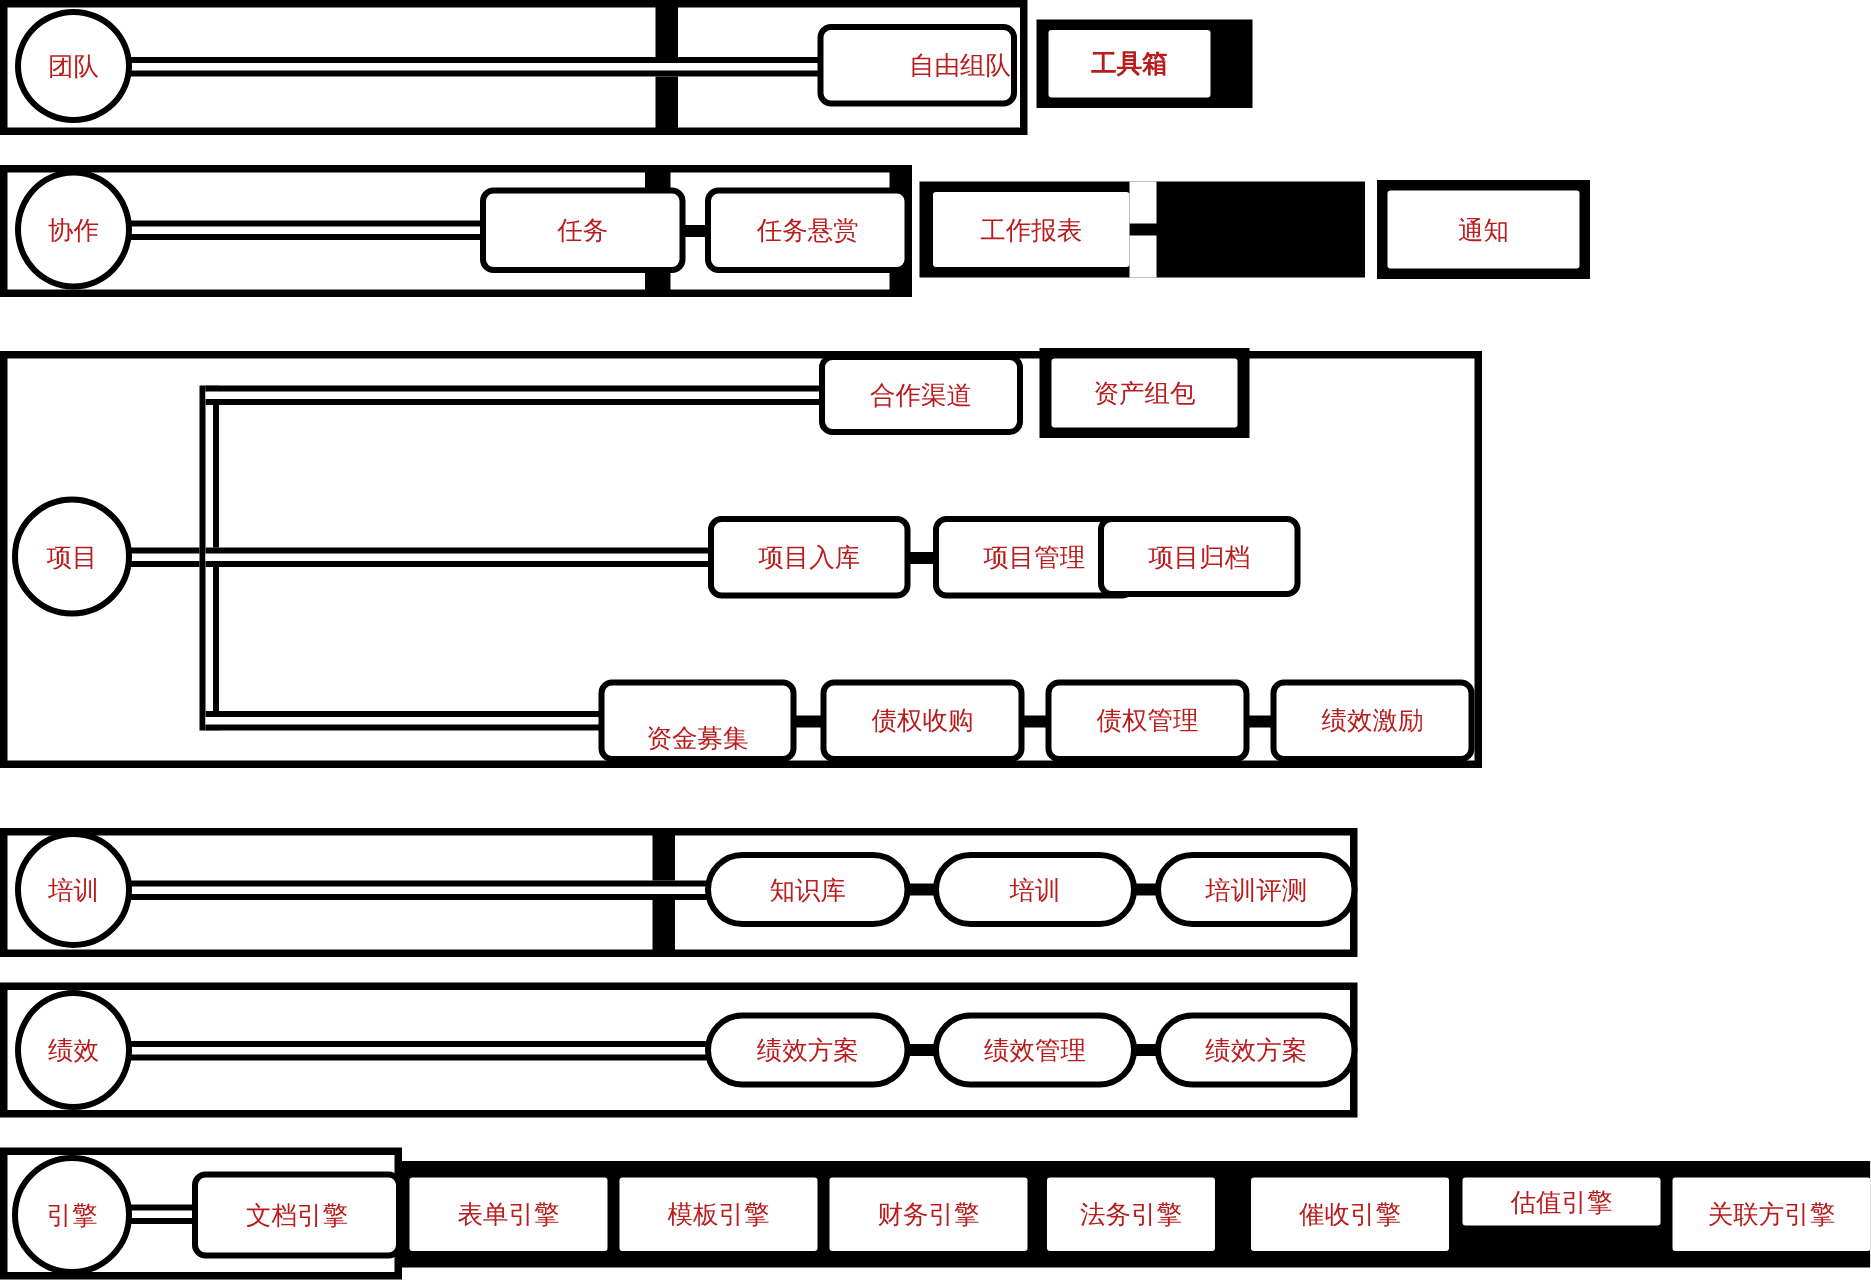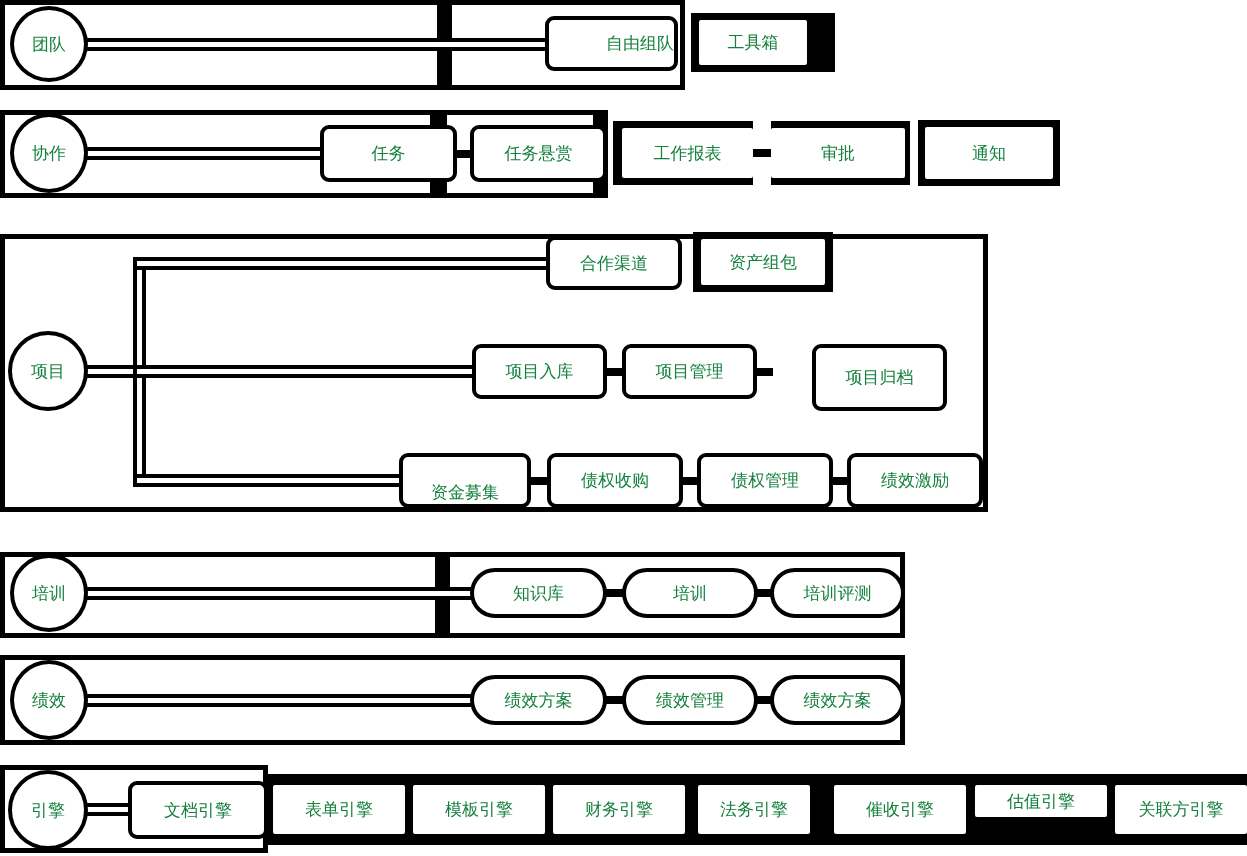--- a/index.html
+++ b/index.html
@@ -1,17 +1,17 @@
 <!DOCTYPE html>
 <html><head>
 <meta charset="utf-8">
 <style>
   html,body{margin:0;padding:0;background:#fff;}
   .canvas{position:relative;width:1247px;height:856px;background:#fff;overflow:hidden;
-          font-family:"Liberation Sans",sans-serif;color:#15803d;font-size:17px;}
+          font-family:"Liberation Sans",sans-serif;color:#b91c1c;font-size:17px;}
   .container{position:absolute;border:5px solid #000;box-sizing:border-box;background:transparent;}
   .bar{position:absolute;background:#000;}
   .hline{position:absolute;height:13px;border-top:4px solid #000;border-bottom:4px solid #000;
          background:#fff;box-sizing:border-box;}
   .vline{position:absolute;width:13px;border:4px solid #000;background:#fff;box-sizing:border-box;}
   .link{position:absolute;height:8px;background:#000;}
   .node{position:absolute;background:#fff;border:4px solid #000;border-radius:9px;
         display:flex;align-items:center;justify-content:center;box-sizing:border-box;white-space:nowrap;}
   .pill{border-radius:25px;}
   .circle{position:absolute;background:#fff;border:4px solid #000;border-radius:50%;
@@ -29,21 +29,21 @@
   <div class="container" style="left:0;top:0;width:685px;height:90px;"></div>
   <div class="bar" style="left:437px;top:0;width:15px;height:90px;"></div>
   <div class="hline" style="left:85px;top:38px;width:462px;"></div>
   <div class="circle" style="left:10px;top:6px;width:78px;height:76px;">
     <span>团队</span>
   </div>
   <div class="node" style="left:545px;top:16px;width:133px;height:55px;justify-content:flex-end;">
     <span>自由组队</span>
   </div>
   <div class="frame" style="left:691px;top:13px;width:144px;height:59px;">
-    <div class="cell" style="left:8px;top:7px;width:108px;height:45px;">
+    <div class="cell" style="left:8px;top:7px;width:108px;height:45px;font-weight:bold;">
       <span>工具箱</span>
     </div>
   </div>
 
   <div class="container" style="left:0;top:110px;width:608px;height:88px;"></div>
   <div class="bar" style="left:430px;top:110px;width:17px;height:88px;"></div>
   <div class="bar" style="left:593px;top:110px;width:15px;height:88px;"></div>
   <div class="hline" style="left:85px;top:147px;width:237px;"></div>
   <div class="circle" style="left:10px;top:113px;width:78px;height:80px;">
     <span>协作</span>
@@ -54,23 +54,20 @@
   <div class="link" style="left:456px;top:150px;width:15px;"></div>
   <div class="node" style="left:470px;top:125px;width:137px;height:57px;">
     <span>任务悬赏</span>
   </div>
   <div class="frame" style="left:613px;top:121px;width:297px;height:64px;">
     <div class="cell" style="left:9px;top:7px;width:131px;height:50px;">
       <span>工作报表</span>
     </div>
     <div class="slot" style="left:140px;top:0;width:18px;height:28px;"></div>
     <div class="slot" style="left:140px;top:36px;width:18px;height:28px;"></div>
-    <div class="cell" style="left:158px;top:7px;width:134px;height:50px;">
-      <span>审批</span>
-    </div>
   </div>
   <div class="frame" style="left:918px;top:120px;width:142px;height:66px;">
     <div class="cell" style="left:7px;top:7px;width:128px;height:52px;">
       <span>通知</span>
     </div>
   </div>
 
   <div class="container" style="left:0;top:234px;width:988px;height:278px;"></div>
   <div class="hline" style="left:85px;top:365px;width:55px;"></div>
   <div class="vline" style="left:133px;top:257px;height:230px;"></div>
@@ -89,21 +86,21 @@
     </div>
   </div>
   <div class="node" style="left:472px;top:344px;width:135px;height:55px;">
     <span>项目入库</span>
   </div>
   <div class="link" style="left:606px;top:368px;width:17px;"></div>
   <div class="node" style="left:622px;top:344px;width:135px;height:55px;">
     <span>项目管理</span>
   </div>
   <div class="link" style="left:756px;top:368px;width:17px;"></div>
-  <div class="node" style="left:812px;top:344px;width:135px;height:67px;">
+  <div class="node" style="left:732px;top:344px;width:135px;height:54px;">
     <span>项目归档</span>
   </div>
   <div class="node" style="left:399px;top:453px;width:132px;height:55px;align-items:flex-end;">
     <span>资金募集</span>
   </div>
   <div class="link" style="left:530px;top:477px;width:18px;"></div>
   <div class="node" style="left:547px;top:453px;width:136px;height:55px;">
     <span>债权收购</span>
   </div>
   <div class="link" style="left:682px;top:477px;width:16px;"></div>

